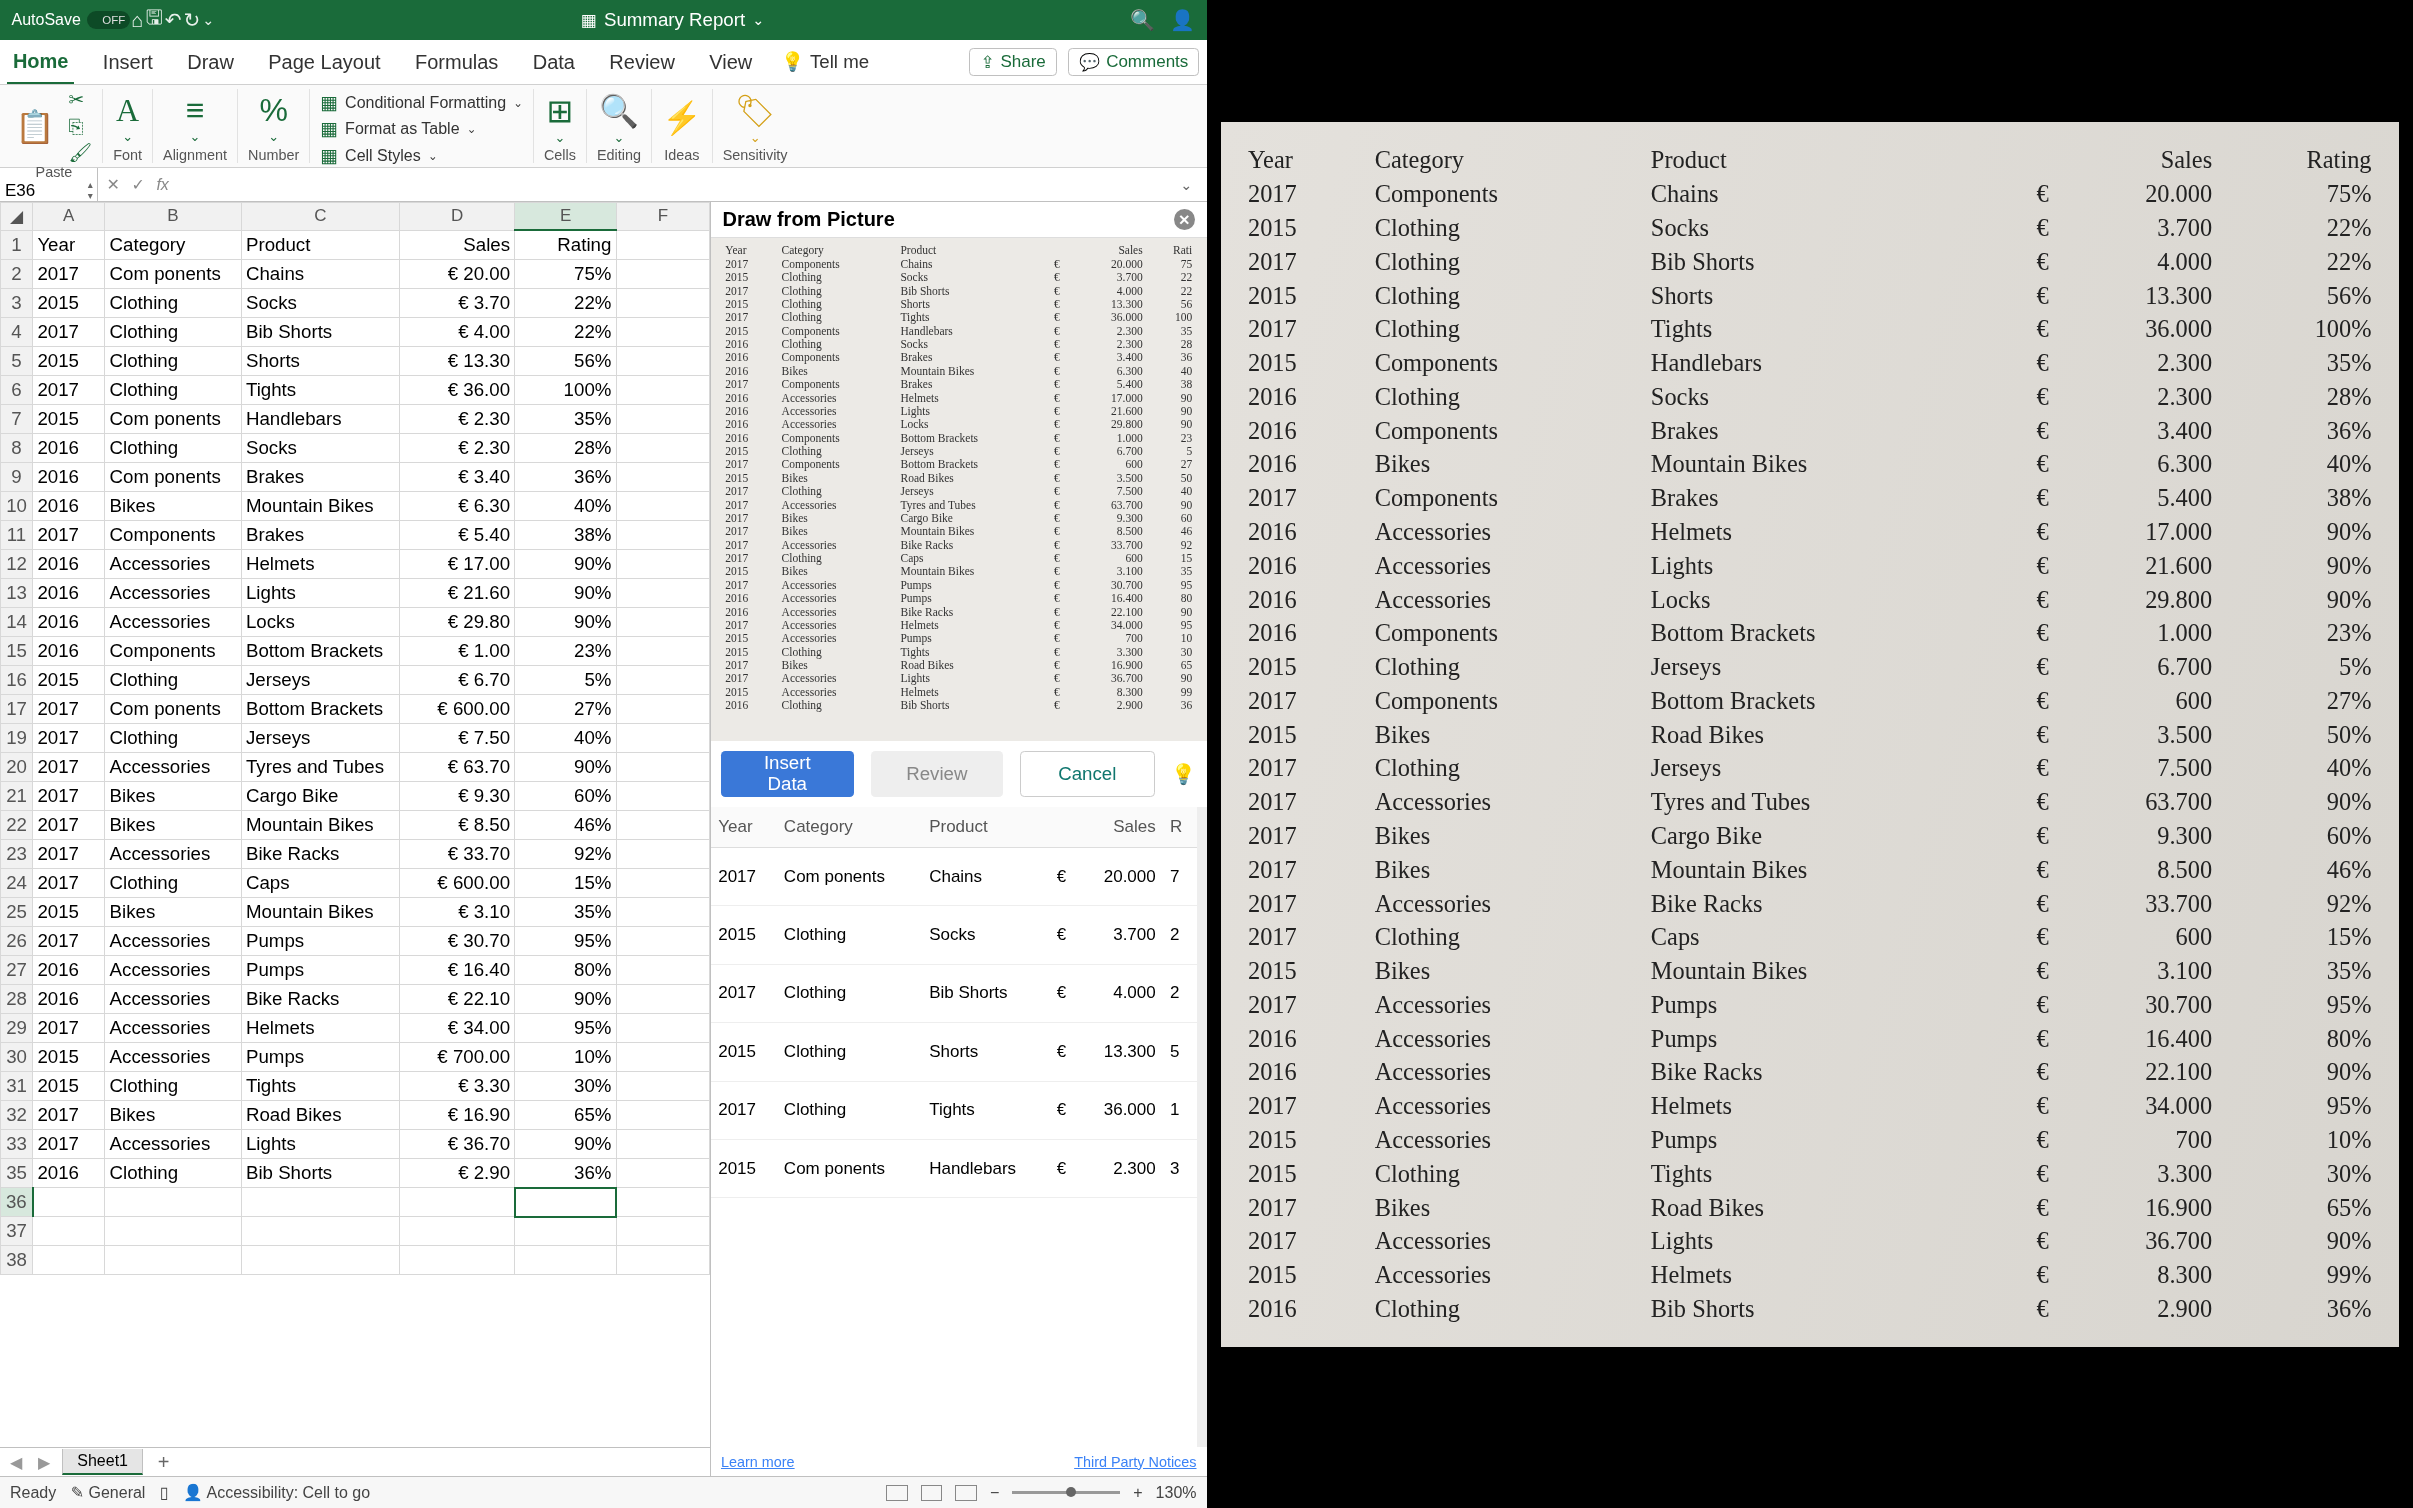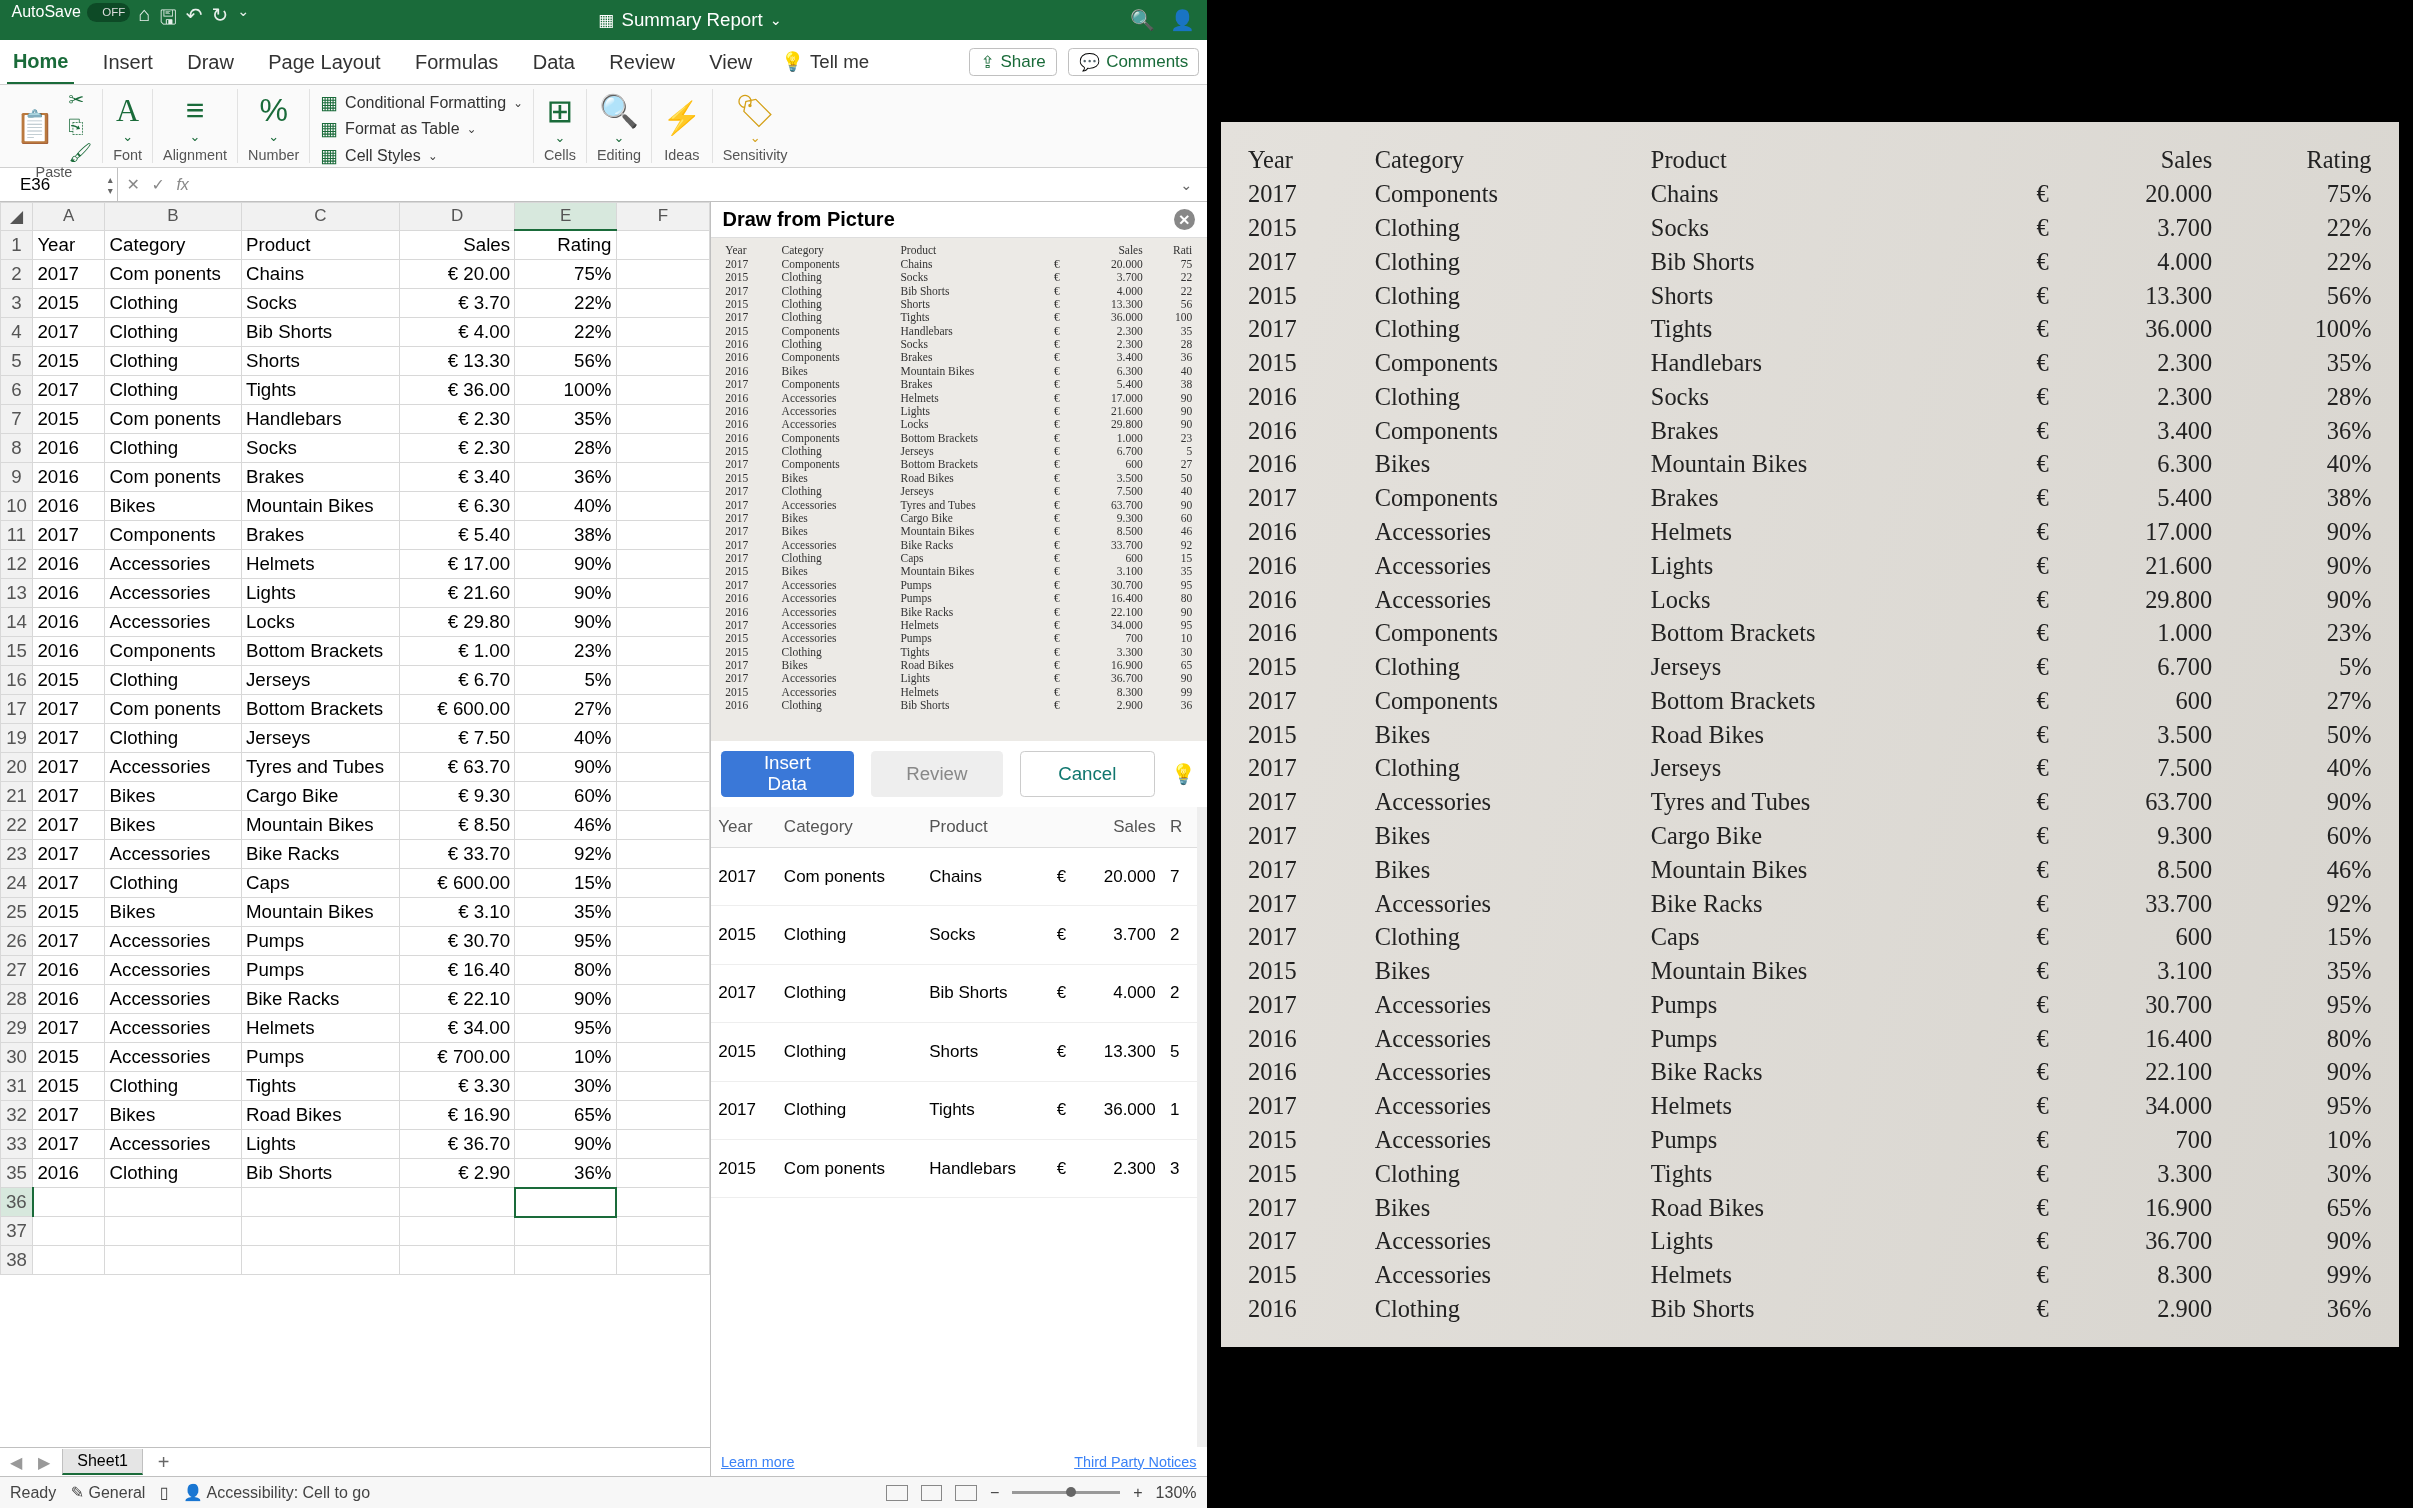--- a/index.html
+++ b/index.html
@@ -22,21 +22,21 @@
   
   .titlebar {
     height: 40px;
     background: #1a6b3a;
     display: flex;
     align-items: center;
     padding: 0 11.5px;
     color: #fff;
     gap: 8.6px;
   }
-  .tb-left { display: flex; align-items: flex-start; gap: 9px; }
+  .tb-left { display: flex; align-items: center; gap: 2px; }
   .autosave { display: flex; align-items: center; gap: 5.7px; font-size: 16px; }
   .autosave-toggle {
     width: 43px; height: 18.7px; border-radius: 9.3px;
     background: #0d4a26; display:flex; align-items:center; padding: 0 4.3px;
     font-size: 11.5px; justify-content: flex-end; color:#ddd;
   }
   .tb-icon { font-size: 20px; opacity: .9; }
   .title-doc { flex: 1; text-align: center; font-size: 18.7px; display:flex; align-items:center; justify-content:center; gap:7.2px; }
   .title-doc .doc-icon { font-size: 17px; }
   .tb-right { display:flex; align-items:center; gap: 14.4px; font-size: 20px;}
@@ -82,21 +82,21 @@
   .stacked { display:flex; flex-direction:column; gap:4.3px; font-size:16px; color:#333; }
   .stacked .row { display:flex; align-items:center; gap:7.2px; }
   .mini-icon { font-size: 18.7px; color:#1a6b3a; }
 
   
   .formula-row {
     height: 34px; display:flex; align-items:stretch; border-bottom: 0.7px solid #c0c0c0;
     font-size: 17px;
   }
   .name-box {
-    width: 118px; border-right:0.7px solid #c0c0c0; display:flex; align-items:center; padding:0 20px;
+    width: 98px; border-right:0.7px solid #c0c0c0; display:flex; align-items:flex-end; padding:0 5px;
     position:relative;
   }
   .name-box .stepper { position:absolute; right:4.3px; display:flex; flex-direction:column; font-size:10px; color:#666;}
   .fx-area { display:flex; align-items:center; padding:0 8.6px; gap: 11.5px; flex:1;}
   .fx-icon { color:#888; font-size:16px; }
   .fx-chevron { margin-left:auto; color:#666; font-size:14.4px; padding-right:5.7px;}
 
   
   .main-area { flex:1; display:flex; min-height:0; }
   .grid-pane { width: 711px; display:flex; flex-direction:column; border-right:0.7px solid #c0c0c0;}

